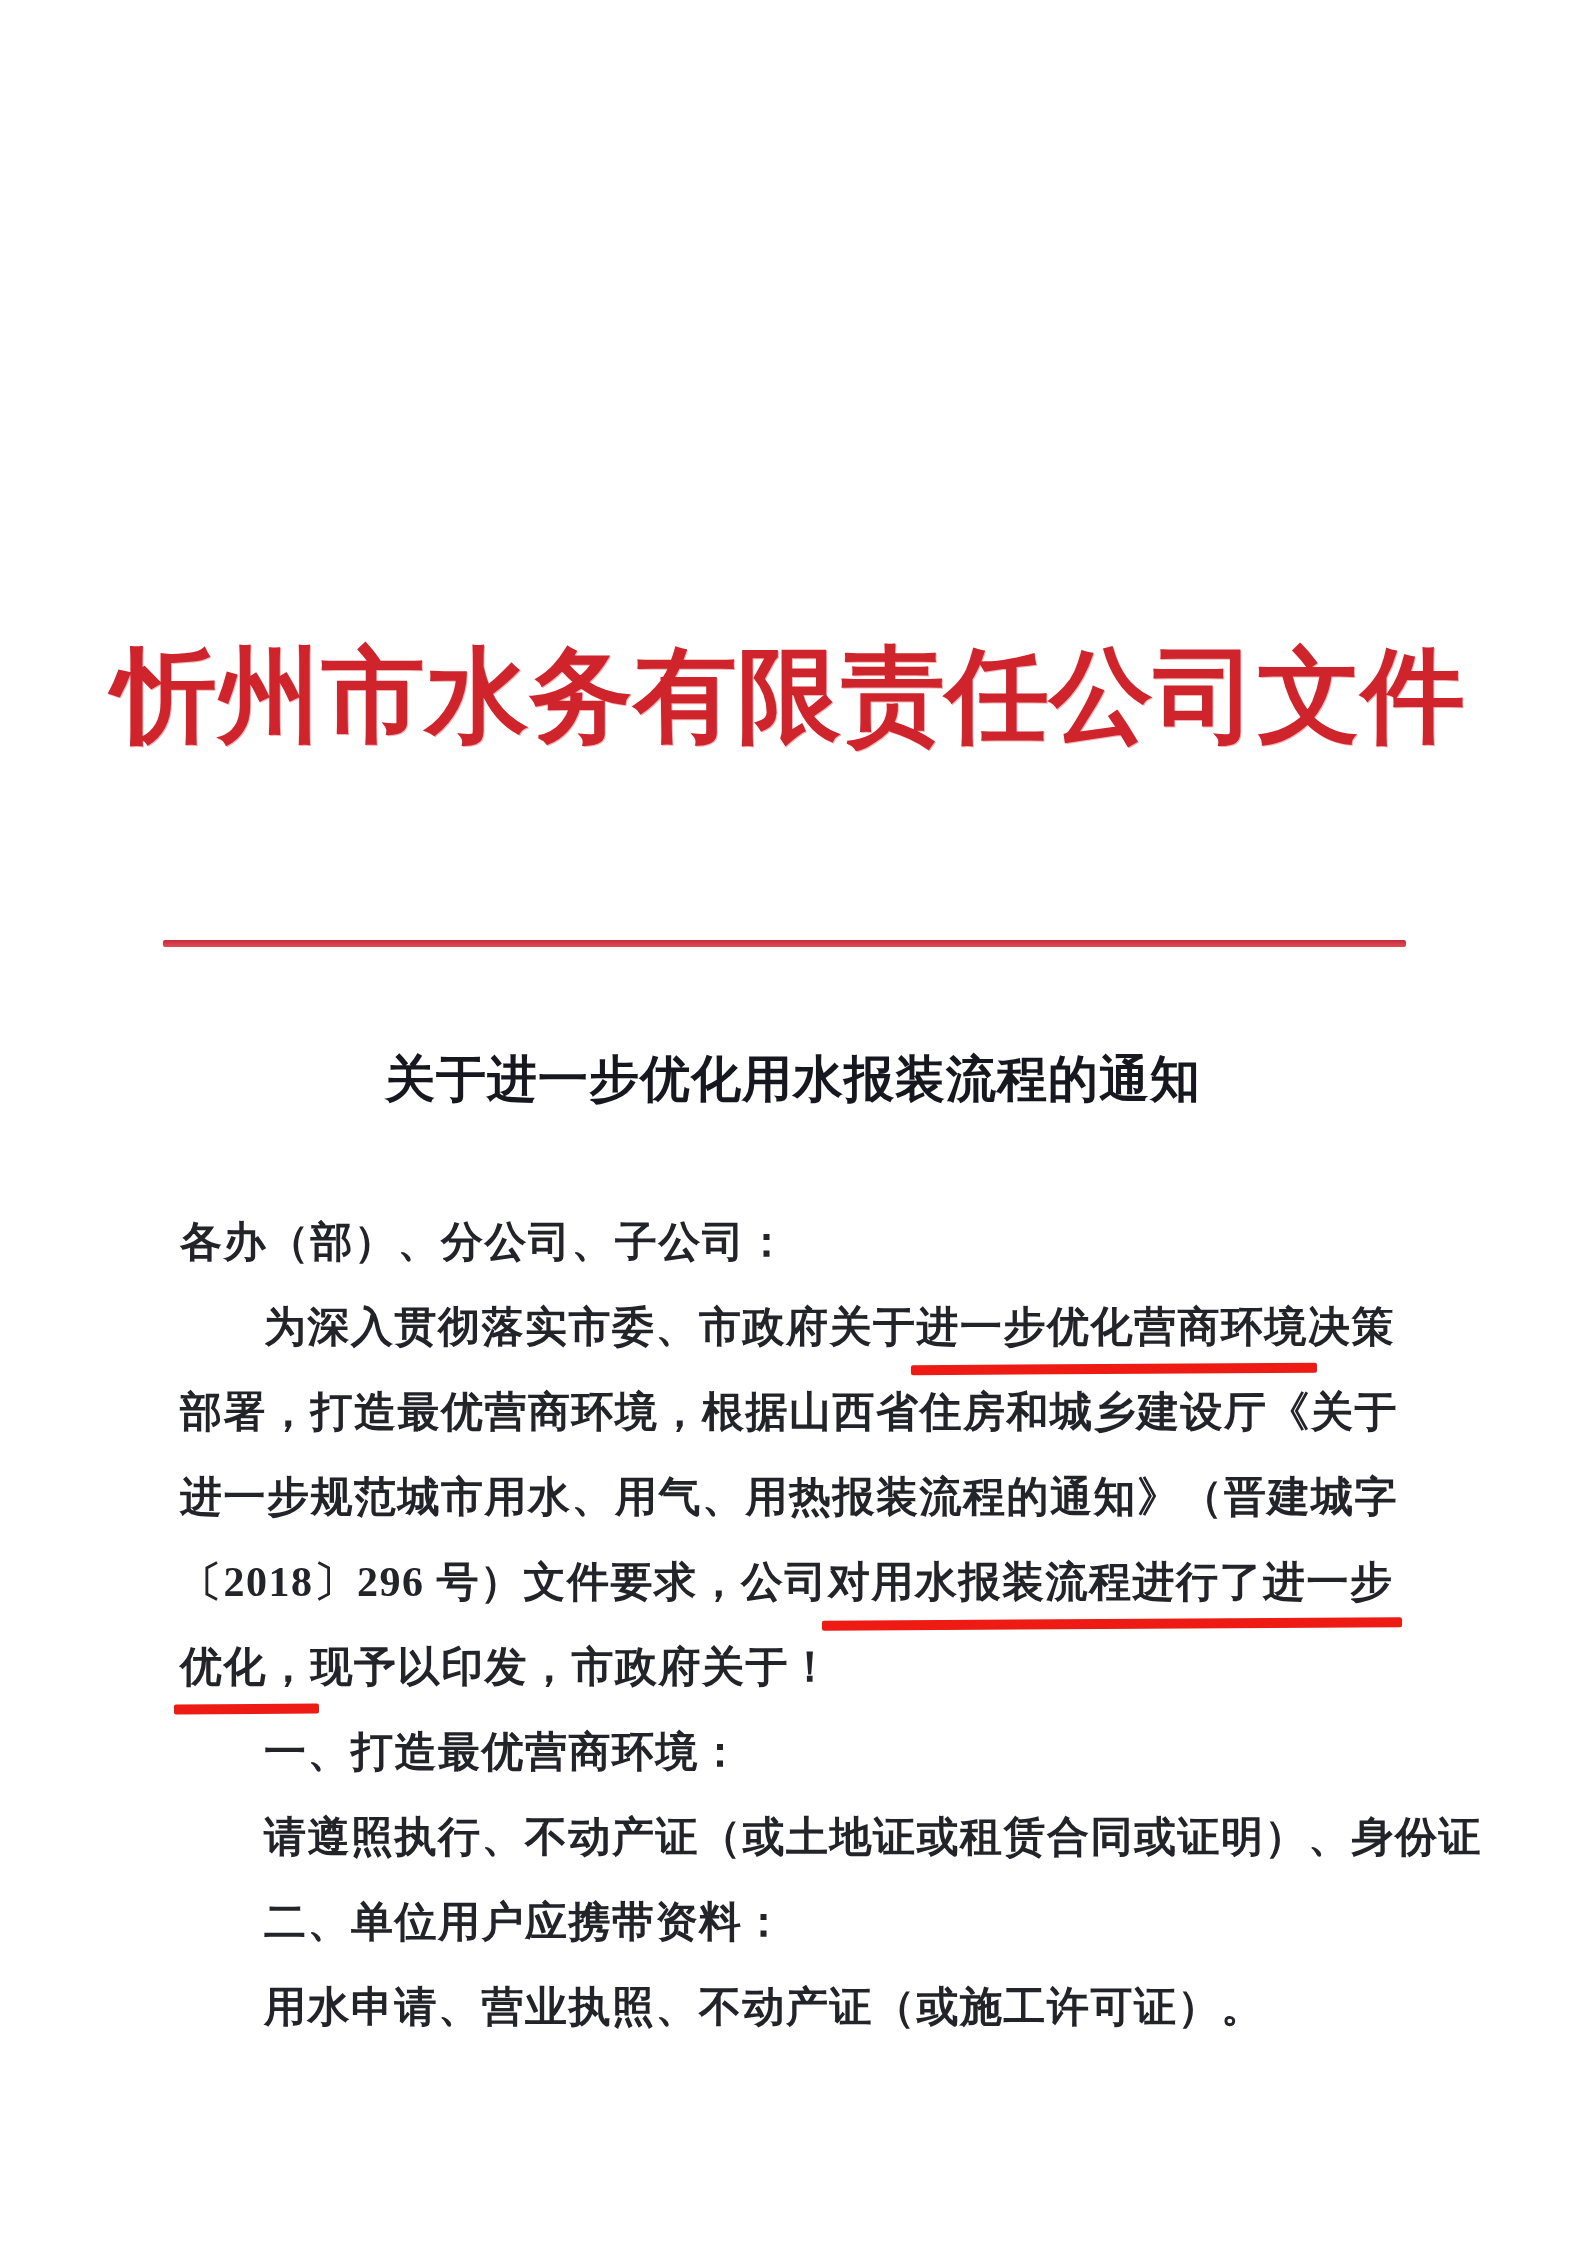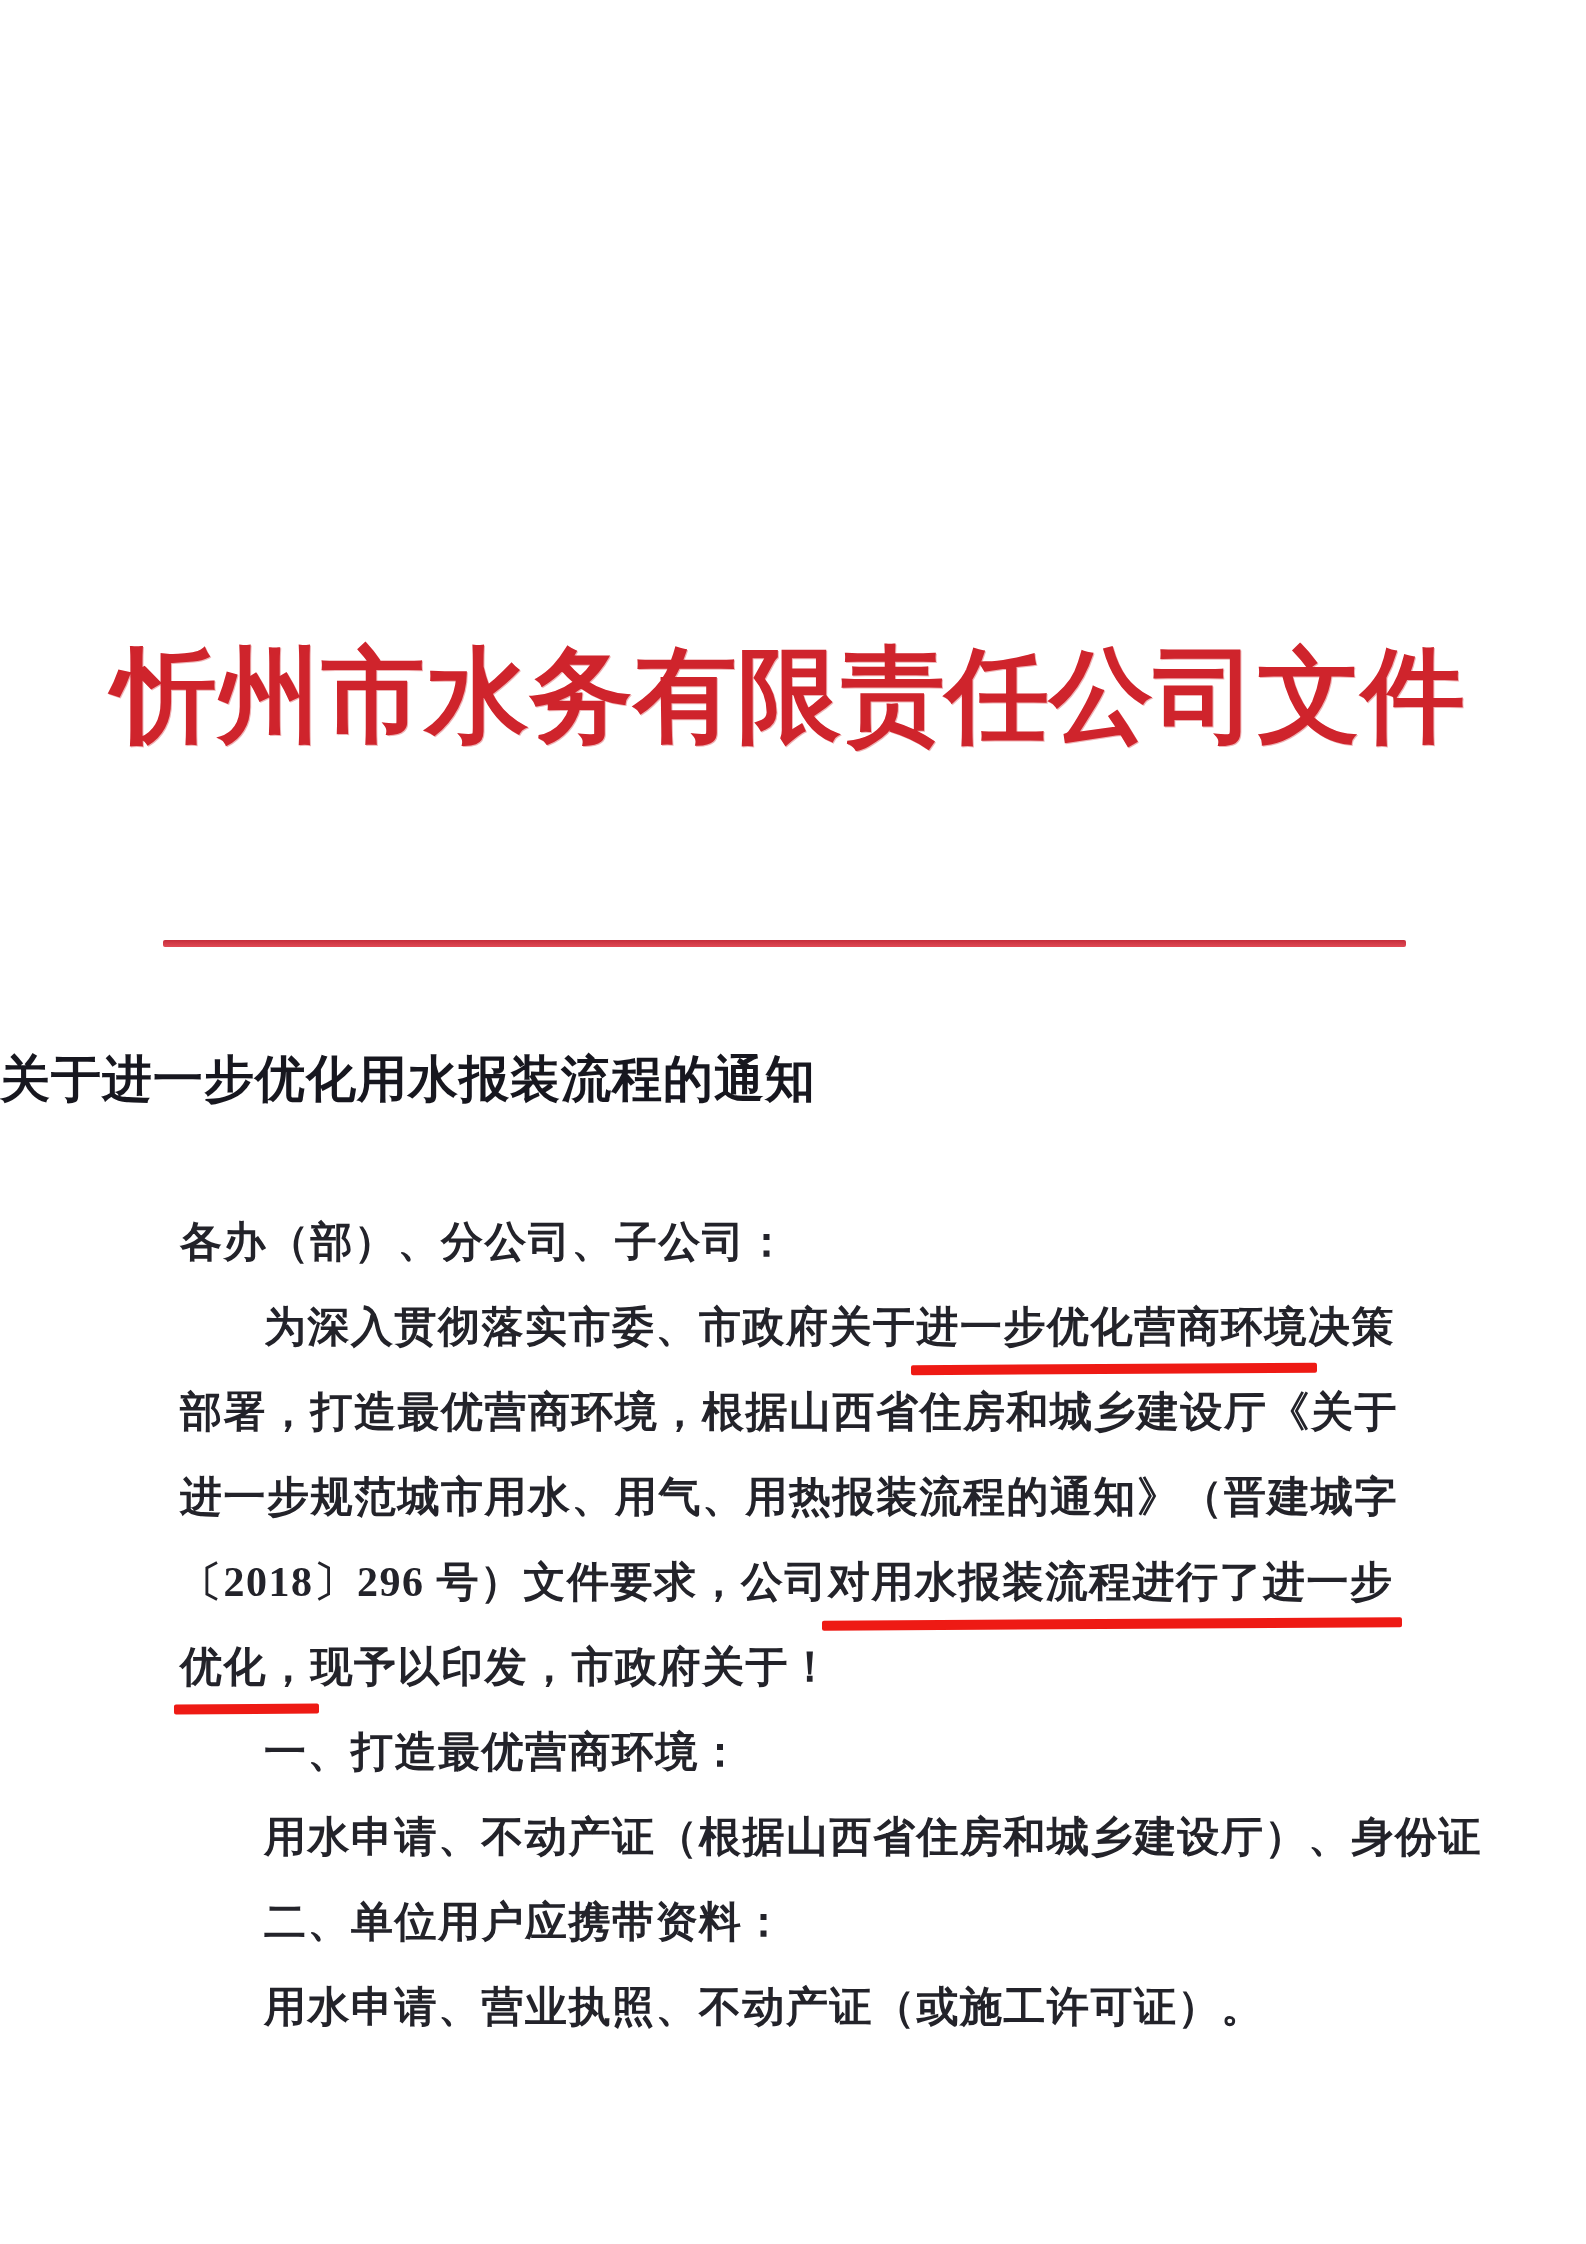--- a/index.html
+++ b/index.html
@@ -59,20 +59,21 @@
     background: linear-gradient(#c62d3b, #e04a55);
     border-radius: 2px;
   }
   
   .notice-title {
     position: absolute;
     top: 1046px;
     left: 0;
     right: 0;
     margin: 0;
+    text-align: center;
     font-size: 50px;
     font-weight: bold;
     letter-spacing: 1px;
     color: #17171f;
     white-space: nowrap;
   }
   
   .body-text {
     position: absolute;
     top: 1200px;
@@ -128,21 +129,21 @@
     <p class="line"><span>部署，打造最优营商环境，根据山西省住房和城乡建设厅《关于</span></p>
 
     <p class="line"><span>进一步规范城市用水、用气、用热报装流程的通知》（晋建城字</span></p>
 
     <p class="line"><span>〔2018〕296 号）文件要求，公司</span><span class="redmark">对用水报装流程进行了进一步</span></p>
 
     <p class="line"><span class="redmark">优化，</span><span>现予以印发，市政府关于！</span></p>
 
     <p class="line indent"><span>一、打造最优营商环境：</span></p>
 
-    <p class="line indent"><span>用水申请、不动产证（根据山西省住房和城乡建设厅）、身份证</span></p>
+    <p class="line indent"><span>请遵照执行、不动产证（或土地证或租赁合同或证明）、身份证</span></p>
 
 
     <p class="line indent"><span>二、单位用户应携带资料：</span></p>
 
     <p class="line indent"><span>用水申请、营业执照、不动产证（或施工许可证）。</span></p>
 
   </div>
 
 </div>
 

